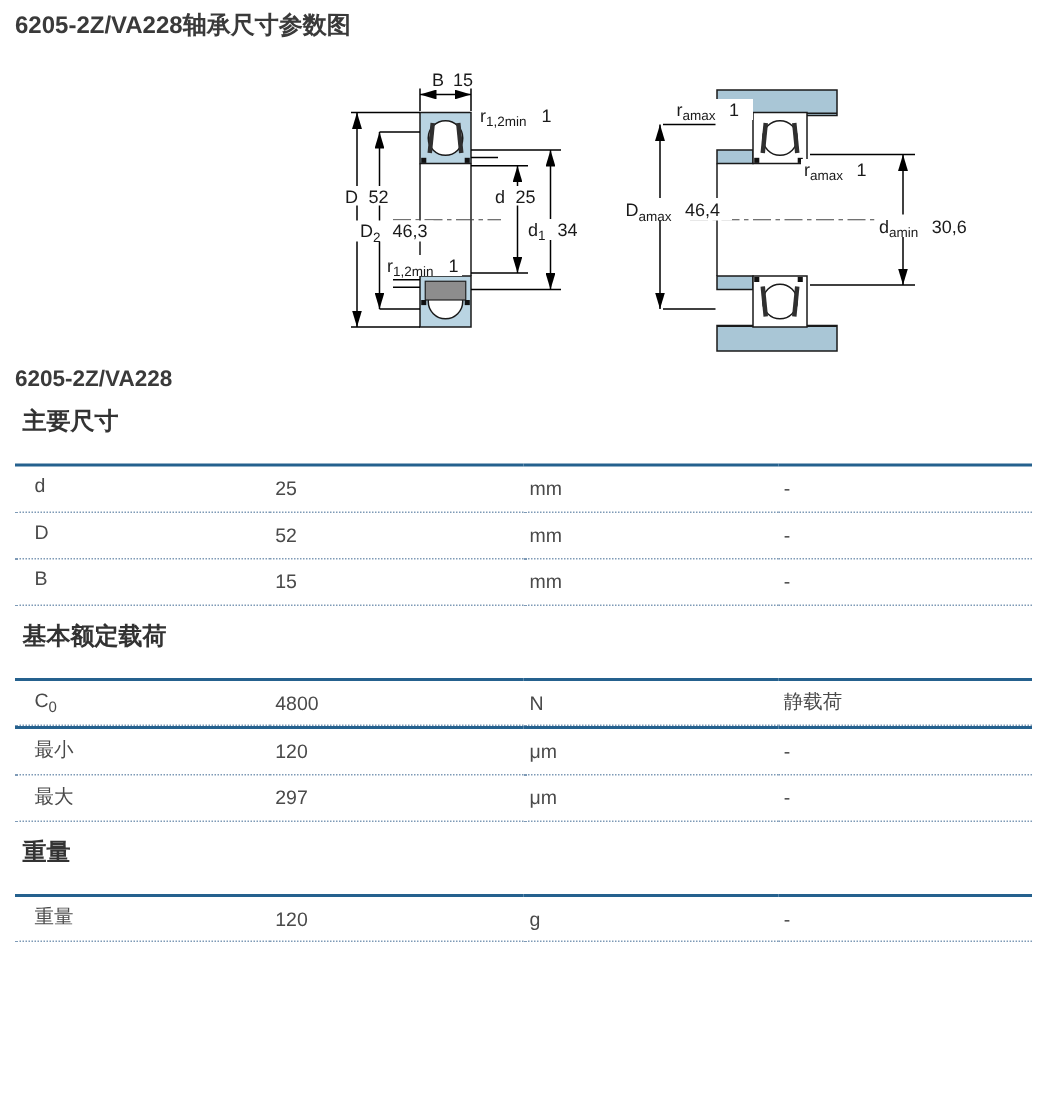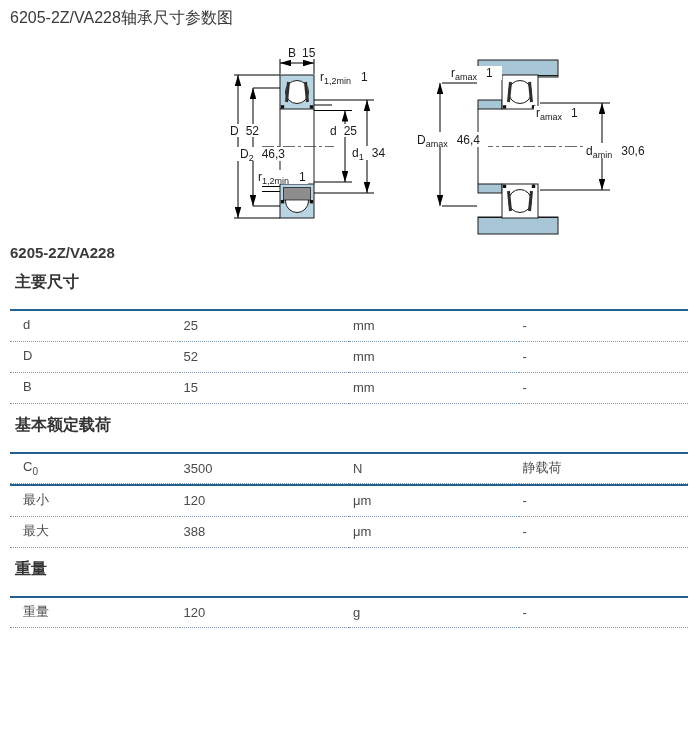--- a/index.html
+++ b/index.html
@@ -14,21 +14,21 @@
   }
   *{box-sizing:border-box;margin:0;padding:0;}
   html,body{background:#ffffff;}
   body{
     width:698px;
     font-family:"Liberation Sans","DejaVu Sans",sans-serif;
     color:var(--body-text);
   }
   .page-title{
     margin:8px 10px 0 10px;
-    font-size:16px;line-height:20px;font-weight:normal;color:var(--heading-text);
+    font-size:16px;line-height:20px;font-weight:bold;color:var(--heading-text);
   }
   .diagram-wrap{margin-top:8px;}
   svg{display:block;}
   .sub-title{
     margin:6px 10px 8px 10px;
     font-size:15px;line-height:17px;font-weight:bold;color:var(--heading-text);
   }
   .section-heading{
     margin:12px 0 19px 15px;
     font-size:16px;line-height:17px;font-weight:bold;color:#333333;
@@ -228,40 +228,40 @@
     </tbody>
   </table>
 </section>
 
 <section>
   <h3 class="section-heading">基本额定载荷</h3>
   <table class="spec">
     <tbody>
       <tr>
         <td class="c-label"><span>C</span><sub class="cell-sub">0</sub></td>
-        <td>3500</td>
+        <td>4800</td>
         <td>N</td>
         <td>静载荷</td>
       </tr>
     </tbody>
   </table>
 </section>
 
 <section>
   <table class="spec">
     <tbody>
       <tr>
         <td class="c-label"><span>最小</span><sub class="cell-sub"></sub></td>
         <td>120</td>
         <td>μm</td>
         <td>-</td>
       </tr>
       <tr>
         <td class="c-label"><span>最大</span><sub class="cell-sub"></sub></td>
-        <td>388</td>
+        <td>297</td>
         <td>μm</td>
         <td>-</td>
       </tr>
     </tbody>
   </table>
 </section>
 
 <section>
   <h3 class="section-heading">重量</h3>
   <table class="spec">

